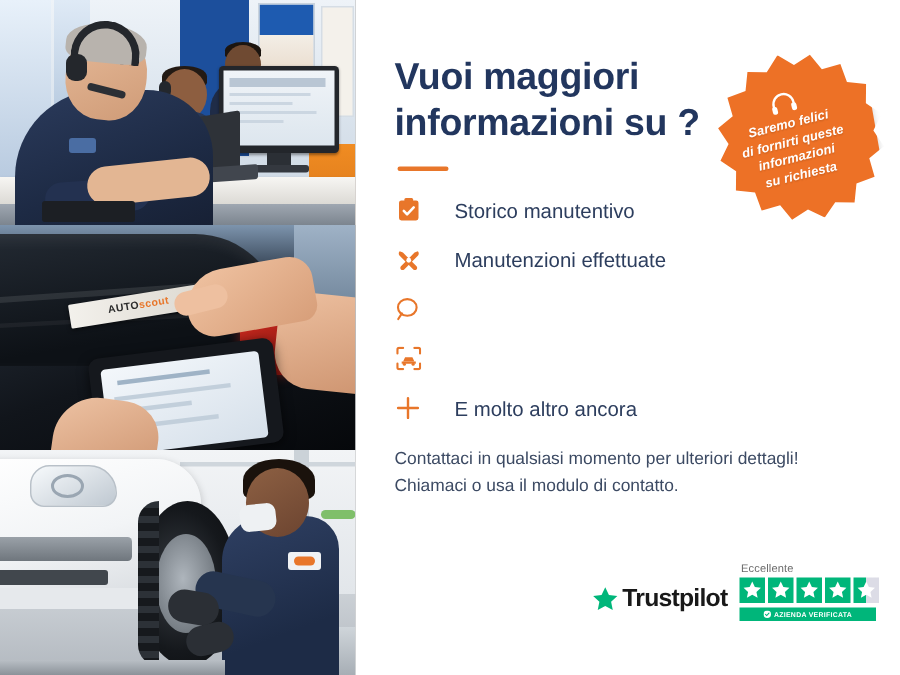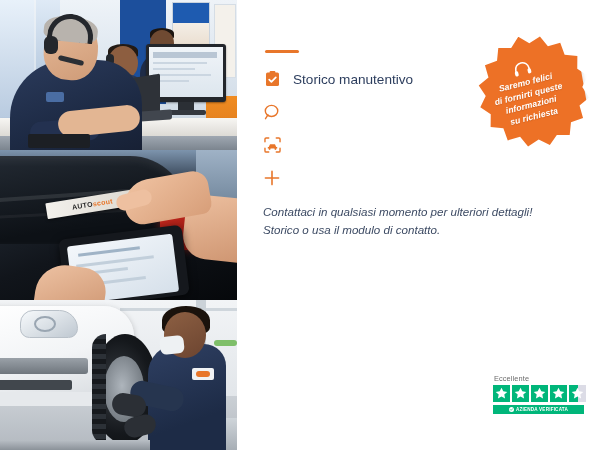--- a/index.html
+++ b/index.html
@@ -379,21 +379,21 @@
     font-style: italic;
     letter-spacing: .1px;
     text-shadow: 0 1px 1px rgba(0,0,0,.12);
   }
 
   
   .features { margin-top: 2px; }
   .feature {
     display: flex;
     align-items: center;
-    gap: 12px;
+    gap: 22px;
     height: 28px;
     margin-bottom: 5px;
   }
   .feature-icon {
     flex: 0 0 18px;
     width: 18px;
     height: 18px;
     display: flex;
     align-items: center;
     justify-content: center;
@@ -415,21 +415,20 @@
     color: #22365e;
     white-space: nowrap;
   }
   .phone-number { color: #22365e; }
 
   .contact-text {
     margin-top: 11px;
     font-size: 11.6px;
     line-height: 1.55;
     color: #3c4a63;
-    font-style: italic;
   }
   .contact-text div { white-space: nowrap; }
 
   
   .trustpilot {
     position: absolute;
     right: 14px;
     bottom: 36px;
     display: flex;
     align-items: flex-end;
@@ -593,36 +592,50 @@
         </svg>
         <div class="burst-text">
           <div>Saremo felici</div>
           <div>di fornirti queste</div>
           <div>informazioni</div>
           <div>su richiesta</div>
         </div>
       </div>
     </div>
 
+    <h1 class="headline">
+      <span>Vuoi maggiori</span><br>
+      <span>informazioni su ?</span>
+    </h1>
 
     <div class="rule"></div>
 
     <div class="features">
 
       <div class="feature">
         <span class="feature-icon">
           <svg width="15" height="16" viewBox="0 0 15 16" aria-hidden="true">
             <rect x="1" y="1.6" width="13" height="13.4" rx="1.6" fill="#e8762a"></rect>
             <rect x="4.6" y="0" width="5.8" height="3" rx="1" fill="#e8762a"></rect>
             <path d="M4.2 8.6l2.2 2.3 4.4-4.6" fill="none" stroke="#ffffff" stroke-width="1.7" stroke-linecap="round" stroke-linejoin="round"></path>
           </svg>
         </span>
         <span class="feature-label">Storico manutentivo</span>
       </div>
 
+      <div class="feature">
+        <span class="feature-icon">
+          <svg width="17" height="17" viewBox="0 0 18 18" aria-hidden="true">
+            <path d="M2.6 2.6c-.9.9-.9 2.4 0 3.3l9.6 9.6c.6.6 1.7.6 2.3 0 .6-.6.6-1.7 0-2.3L4.9 3.6 2.6 2.6z" fill="#e8762a"></path>
+            <path d="M15.4 2.6c.9.9.9 2.4 0 3.3L5.8 15.5c-.6.6-1.7.6-2.3 0-.6-.6-.6-1.7 0-2.3L13.1 3.6l2.3-1z" fill="#e8762a"></path>
+            <circle cx="9" cy="9" r="1.7" fill="#ffffff"></circle>
+          </svg>
+        </span>
+        <span class="feature-label">Manutenzioni effettuate</span>
+      </div>
 
       <div class="feature">
         <span class="feature-icon">
           <svg width="16" height="16" viewBox="0 0 17 17" aria-hidden="true">
             <ellipse cx="8" cy="7.4" rx="6.6" ry="5.9" fill="none" stroke="#e8762a" stroke-width="1.5"></ellipse>
             <path d="M4.2 11.6L1.6 15.6" fill="none" stroke="#e8762a" stroke-width="1.5" stroke-linecap="round"></path>
           </svg>
         </span>
       </div>
 
@@ -640,31 +653,38 @@
           </svg>
         </span>
       </div>
 
       <div class="feature">
         <span class="feature-icon">
           <svg width="16" height="16" viewBox="0 0 16 16" aria-hidden="true">
             <path d="M8 1.4v13.2M1.4 8h13.2" fill="none" stroke="#e8762a" stroke-width="1.6" stroke-linecap="round"></path>
           </svg>
         </span>
+        <span class="feature-label">E molto altro ancora</span>
       </div>
 
     </div>
 
 
     <div class="contact-text">
       <div>Contattaci in qualsiasi momento per ulteriori dettagli!</div>
-      <div>Storico o usa il modulo di contatto.</div>
+      <div>Chiamaci o usa il modulo di contatto.</div>
     </div>
 
     <div class="trustpilot">
+      <div class="tp-brand">
+        <svg class="tp-star-logo" viewBox="0 0 20 20" aria-hidden="true">
+          <path d="M10 0.6l2.9 6.1 6.6.8-4.9 4.5 1.3 6.5L10 15.2 4.1 18.5l1.3-6.5L.5 7.5l6.6-.8z" fill="#00b67a"></path>
+        </svg>
+        <span class="tp-name">Trustpilot</span>
+      </div>
 
       <div class="tp-rating">
         <div class="tp-excellent">Eccellente</div>
         <div class="tp-stars">
           <span class="tp-box">
             <svg width="13" height="13" viewBox="0 0 20 20" aria-hidden="true">
                 <path d="M10 1l2.7 5.7 6.2.8-4.6 4.2 1.2 6.1L10 14.7 4.5 17.8l1.2-6.1L1.1 7.5l6.2-.8z" fill="#ffffff"></path>
               </svg>
           </span>
           <span class="tp-box">

